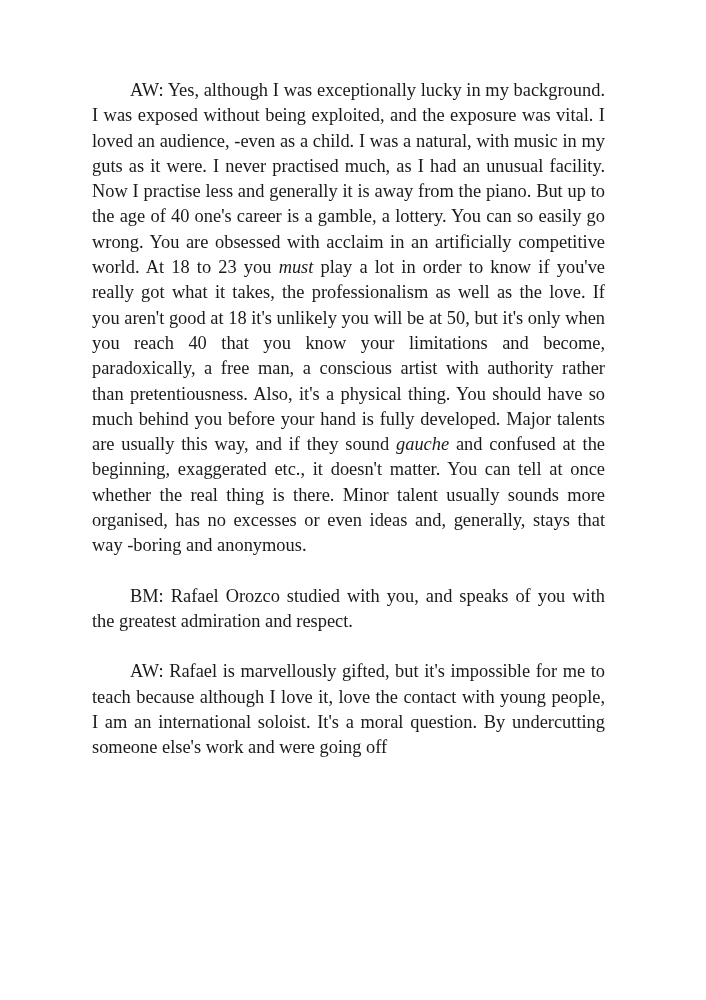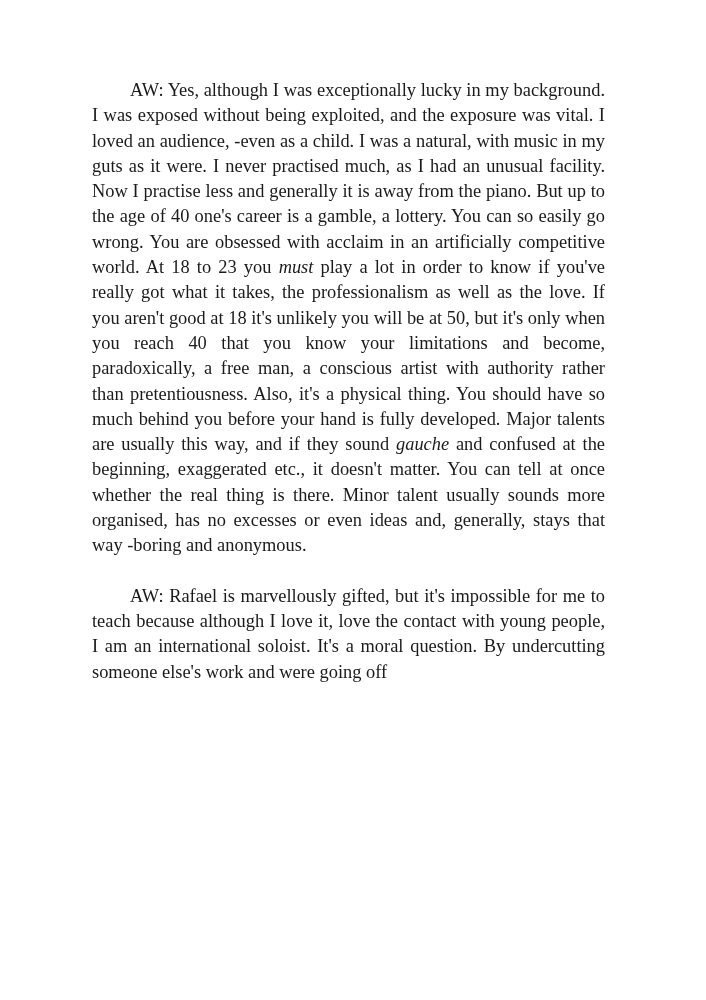--- a/index.html
+++ b/index.html
@@ -46,15 +46,16 @@
   em {
     font-style: italic;
   }
 </style>
 </head>
 <body>
 
 <div class="page">
   <div class="text-column">
     <p class="para" id="p0"><span class="indent"></span><span>AW: Yes, although I was exceptionally lucky in my background. I was exposed without being exploited, and the exposure was vital. I loved an audience, -even as a child. I was a natural, with music in my guts as it were. I never practised much, as I had an unusual facility. Now I practise less and generally it is away from the piano. But up to the age of 40 one's career is a gamble, a lottery. You can so easily go wrong. You are obsessed with acclaim in an artificially competitive world. At 18 to 23 you </span><em>must</em><span> play a lot in order to know if you've really got what it takes, the professionalism as well as the love. If you aren't good at 18 it's unlikely you will be at 50, but it's only when you reach 40 that you know your limitations and become, paradoxically, a free man, a conscious artist with authority rather than pretentiousness. Also, it's a physical thing. You should have so much behind you before your hand is fully developed. Major talents are usually this way, and if they sound </span><em>gauche</em><span> and confused at the beginning, exaggerated etc., it doesn't matter. You can tell at once whether the real thing is there. Minor talent usually sounds more organised, has no excesses or even ideas and, generally, stays that way -boring and anonymous.</span></p>
+    <p class="para" id="p1"><span class="indent"></span><span>BM: Rafael Orozco studied with you, and speaks of you with the greatest admiration and respect.</span></p>
     <p class="para" id="p2"><span class="indent"></span><span>AW: Rafael is marvellously gifted, but it's impossible for me to teach because although I love it, love the contact with young people, I am an international soloist. It's a moral question. By undercutting someone else's work and were going off</span></p>
   </div>
 </div>
 
 </body></html>

